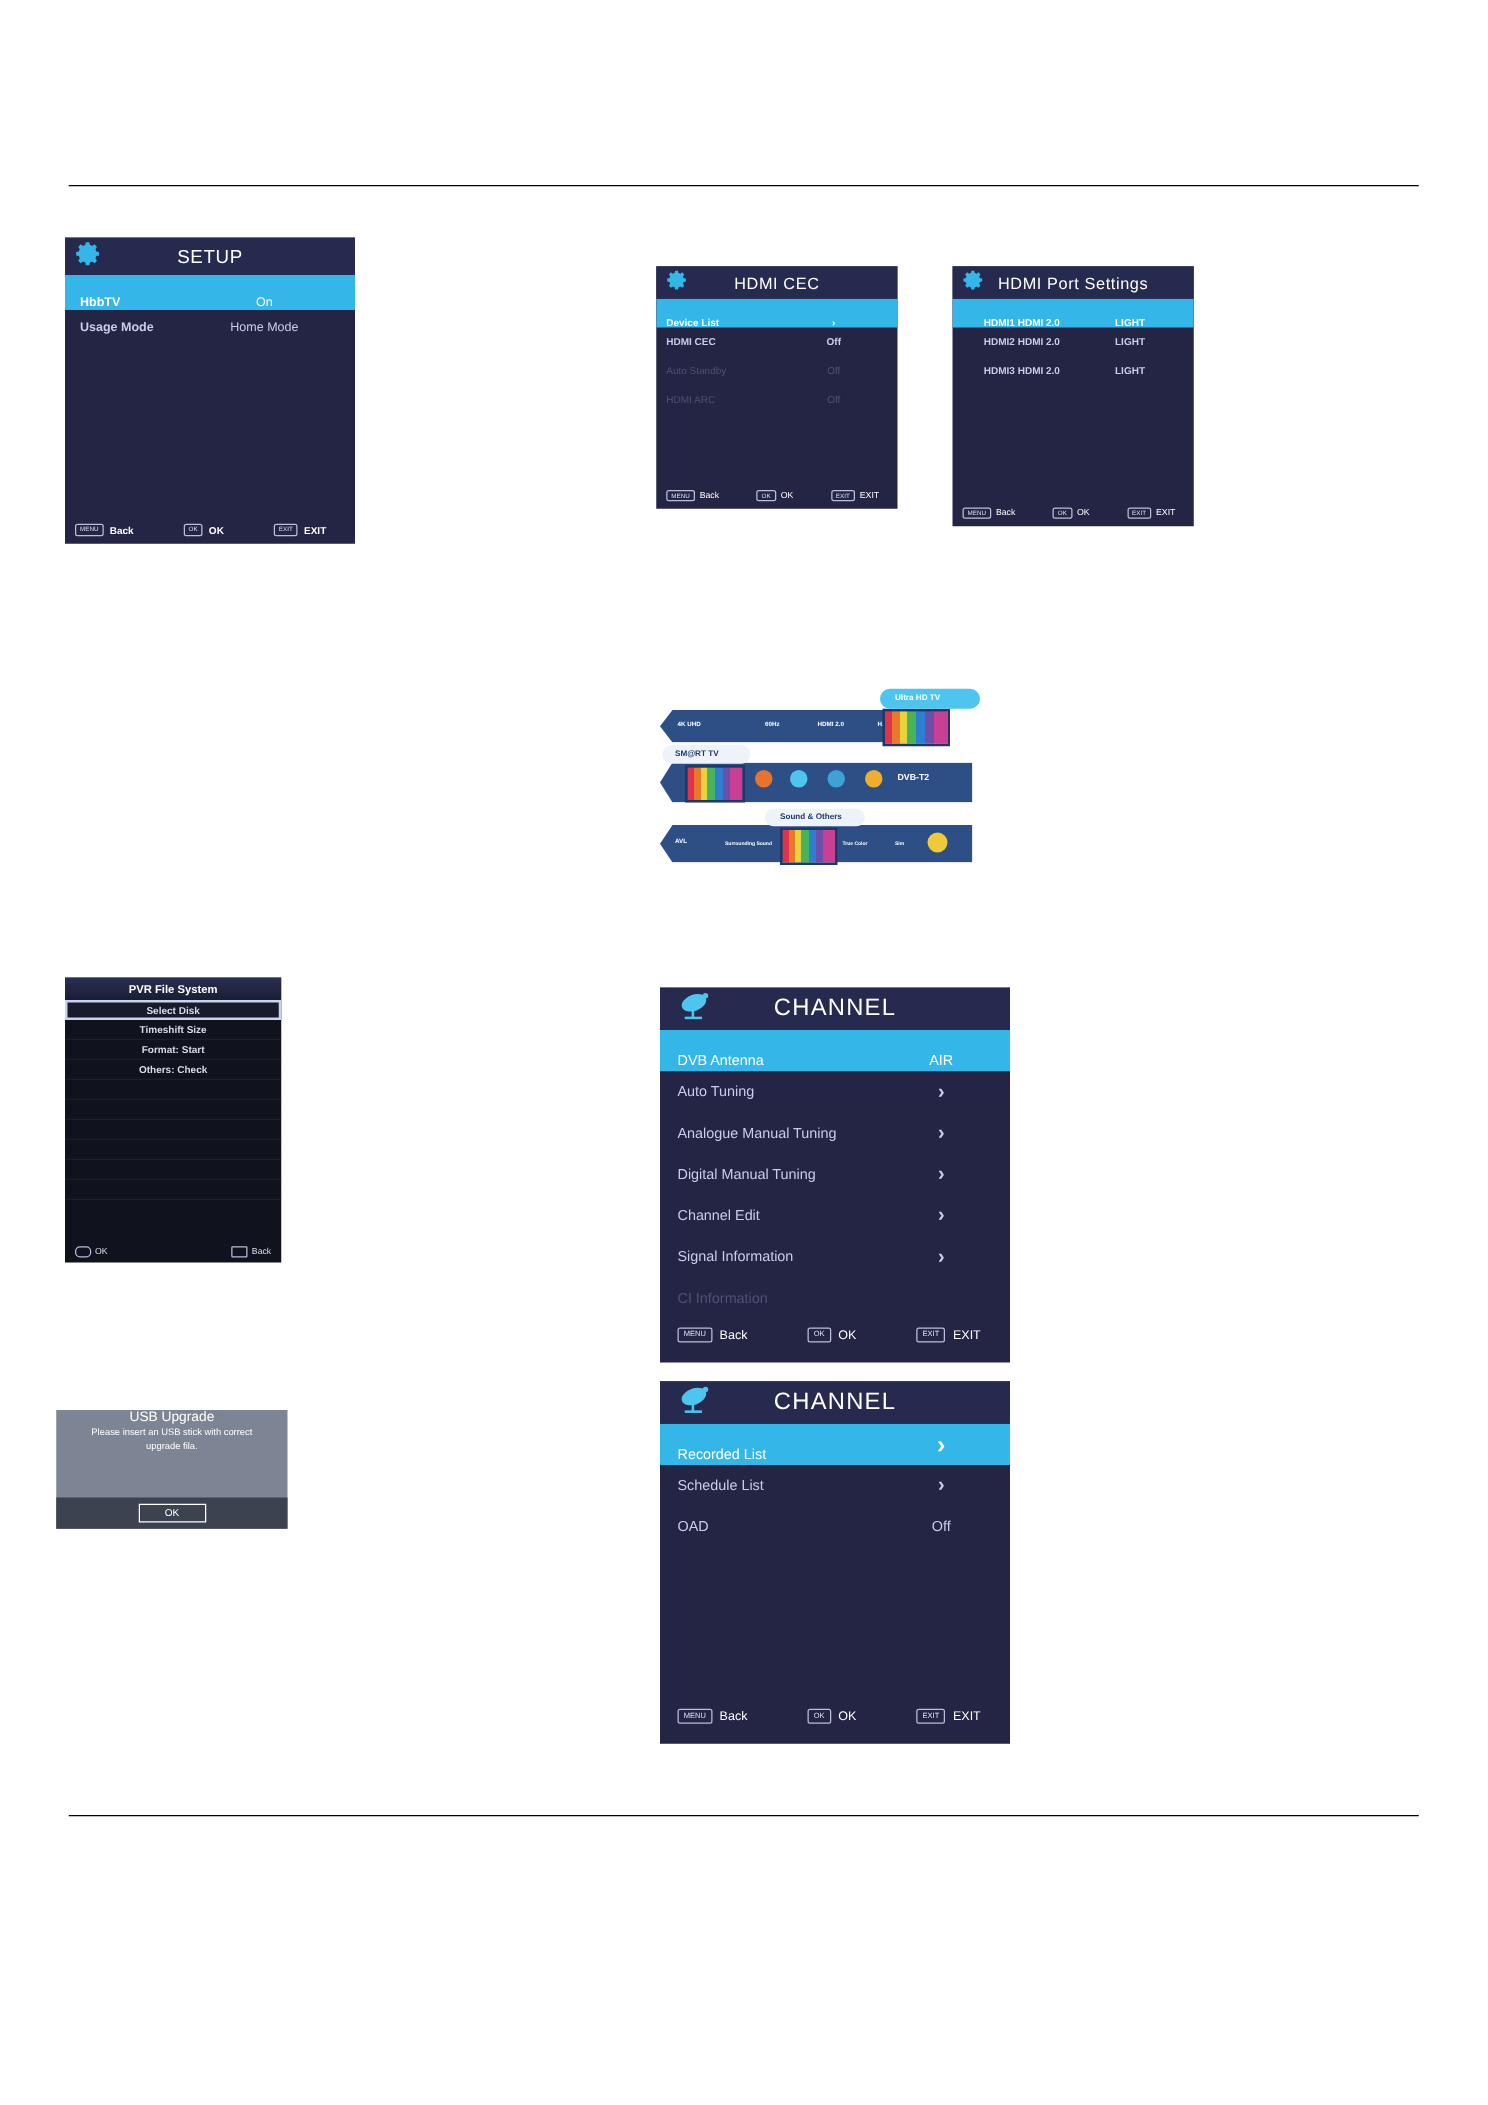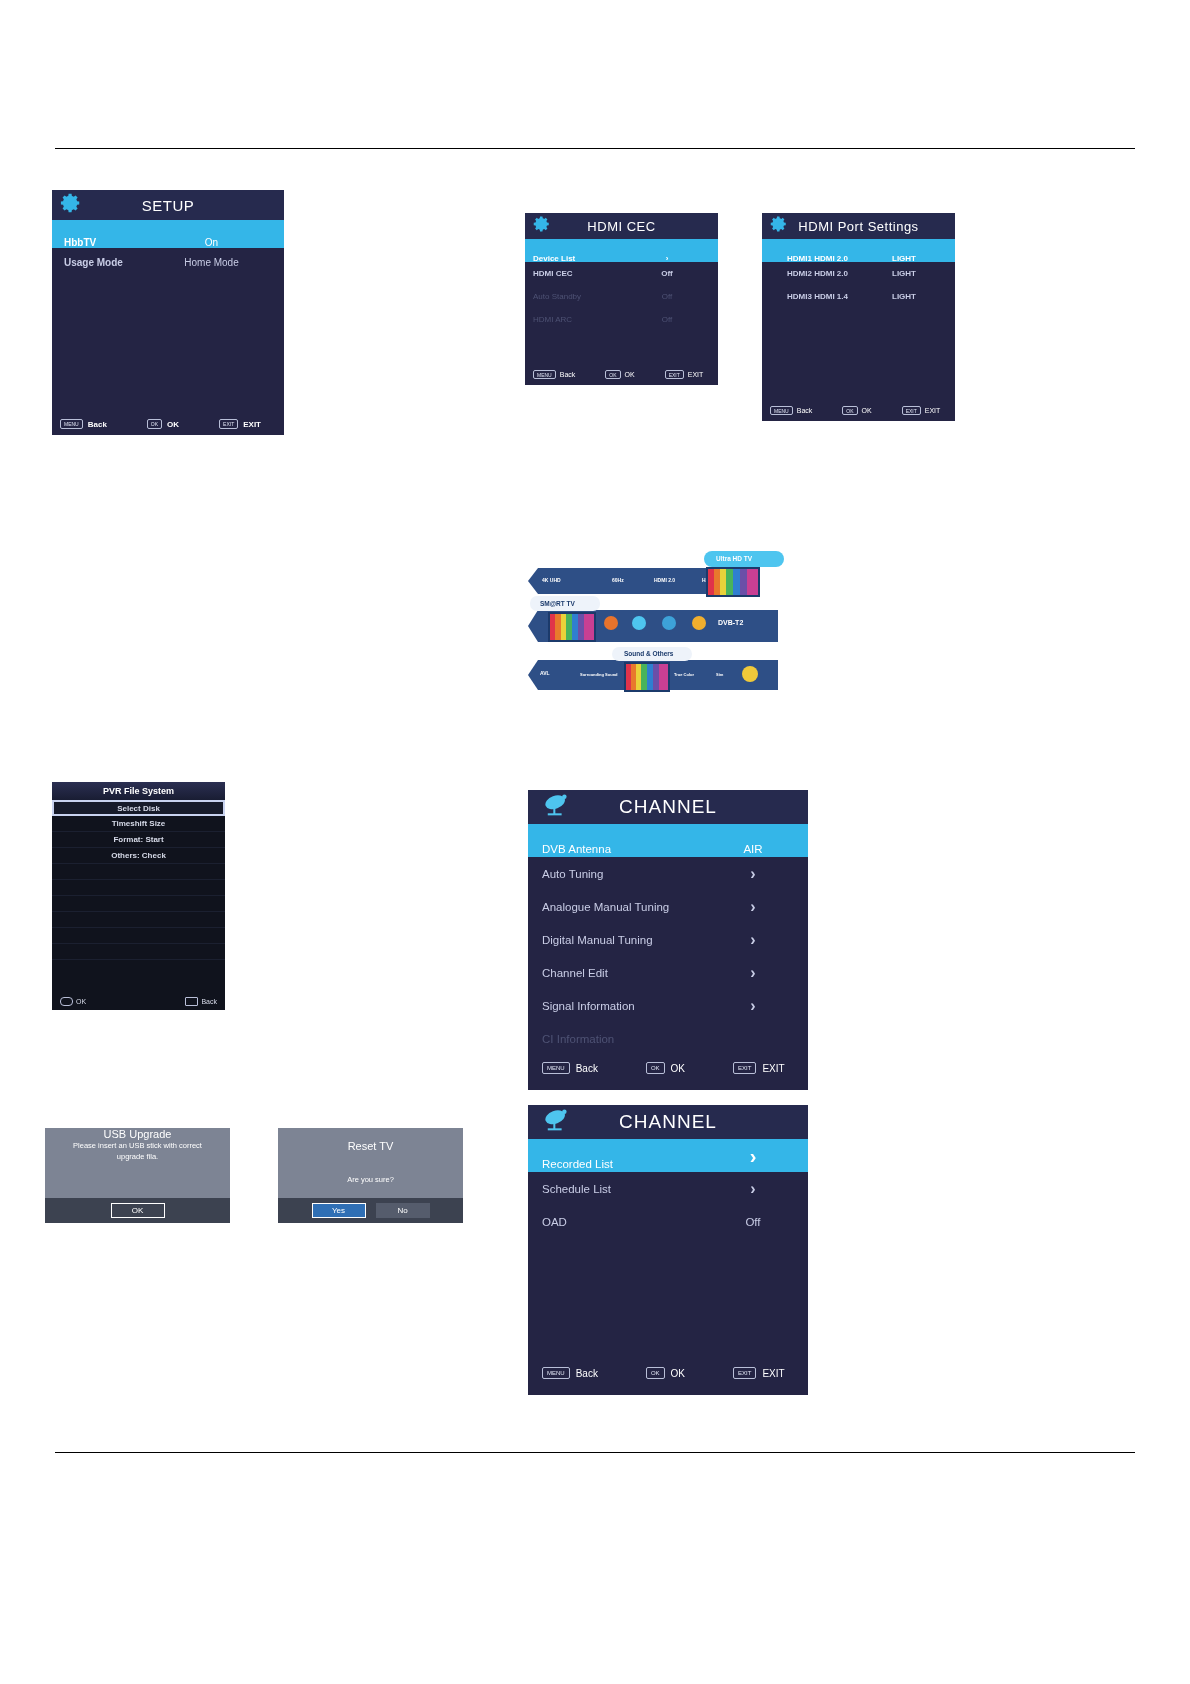--- a/index.html
+++ b/index.html
@@ -33,21 +33,21 @@
 
   
   #p-setup{left:52px;top:190px;width:232px;height:245px;}
   #p-setup .osd-header{height:30px;padding:0 8px;}
   #p-setup .osd-title{font-size:15px;}
   #p-setup .row{height:28px;padding:0 0 0 12px;font-size:10px;}
   #p-setup .row .lbl{width:95px;}
   #p-setup .row .val{width:105px;}
 
   
-  #p-cec{left:525px;top:213px;width:193px;height:172px;}
+  #p-cec{left:525px;top:213px;width:193px;height:194px;}
   #p-cec .osd-header{height:26px;padding:0 8px;}
   #p-cec .osd-title{font-size:13px;}
   #p-cec .row{height:23px;padding:0 0 0 8px;font-size:8px;}
   #p-cec .row .lbl{width:95px;}
   #p-cec .row .val{width:78px;}
 
   
   #p-port{left:762px;top:213px;width:193px;height:208px;}
   #p-port .osd-header{height:26px;padding:0 8px;}
   #p-port .osd-title{font-size:13px;}
@@ -207,21 +207,21 @@
 
     <div class="row sel">
       <span class="lbl" style="font-weight:700">HDMI1 HDMI 2.0</span>
       <span class="val" style="font-weight:700">LIGHT</span>
     </div>
     <div class="row">
       <span class="lbl" style="font-weight:700">HDMI2 HDMI 2.0</span>
       <span class="val" style="font-weight:700">LIGHT</span>
     </div>
     <div class="row">
-      <span class="lbl" style="font-weight:700">HDMI3 HDMI 1.4</span>
+      <span class="lbl" style="font-weight:700">HDMI3 HDMI 2.0</span>
       <span class="val" style="font-weight:700">LIGHT</span>
     </div>
 
     <div class="smallfoot" style="padding:0 8px;box-sizing:border-box;">
       <span class="keycap">MENU</span>
       <span class="foottxt">Back</span>
       <span style="flex:0 0 30px"></span>
       <span class="keycap">OK</span>
       <span class="foottxt">OK</span>
       <span style="flex:0 0 30px"></span>
@@ -302,28 +302,20 @@
   </div>
 
   <div class="dlg" id="d-usb">
     <div class="dlg-title">USB Upgrade</div>
     <div class="dlg-msg">Please insert an USB stick with correct upgrade fila.</div>
     <div class="dlg-btns">
       <span class="dbtn out">OK</span>
     </div>
   </div>
 
-  <div class="dlg" id="d-reset">
-    <div class="dlg-title">Reset TV</div>
-    <div class="dlg-msg">Are you sure?</div>
-    <div class="dlg-btns">
-      <span class="dbtn pri">Yes</span>
-      <span class="dbtn sec">No</span>
-    </div>
-  </div>
 
   <div class="osd chpanel" id="p-ch1">
     <div class="osd-header">
       <span class="dish">
         <svg width="30" height="24" viewBox="0 0 32 26">
           <ellipse cx="14" cy="10" rx="11" ry="7" transform="rotate(-20 14 10)" fill="#4ec5ef"></ellipse>
           <rect x="12" y="14" width="2.2" height="9" fill="#4ec5ef"></rect>
           <rect x="6" y="22" width="15" height="2.2" fill="#4ec5ef"></rect>
           <circle cx="24" cy="4" r="2.4" fill="#4ec5ef"></circle>
         </svg>

